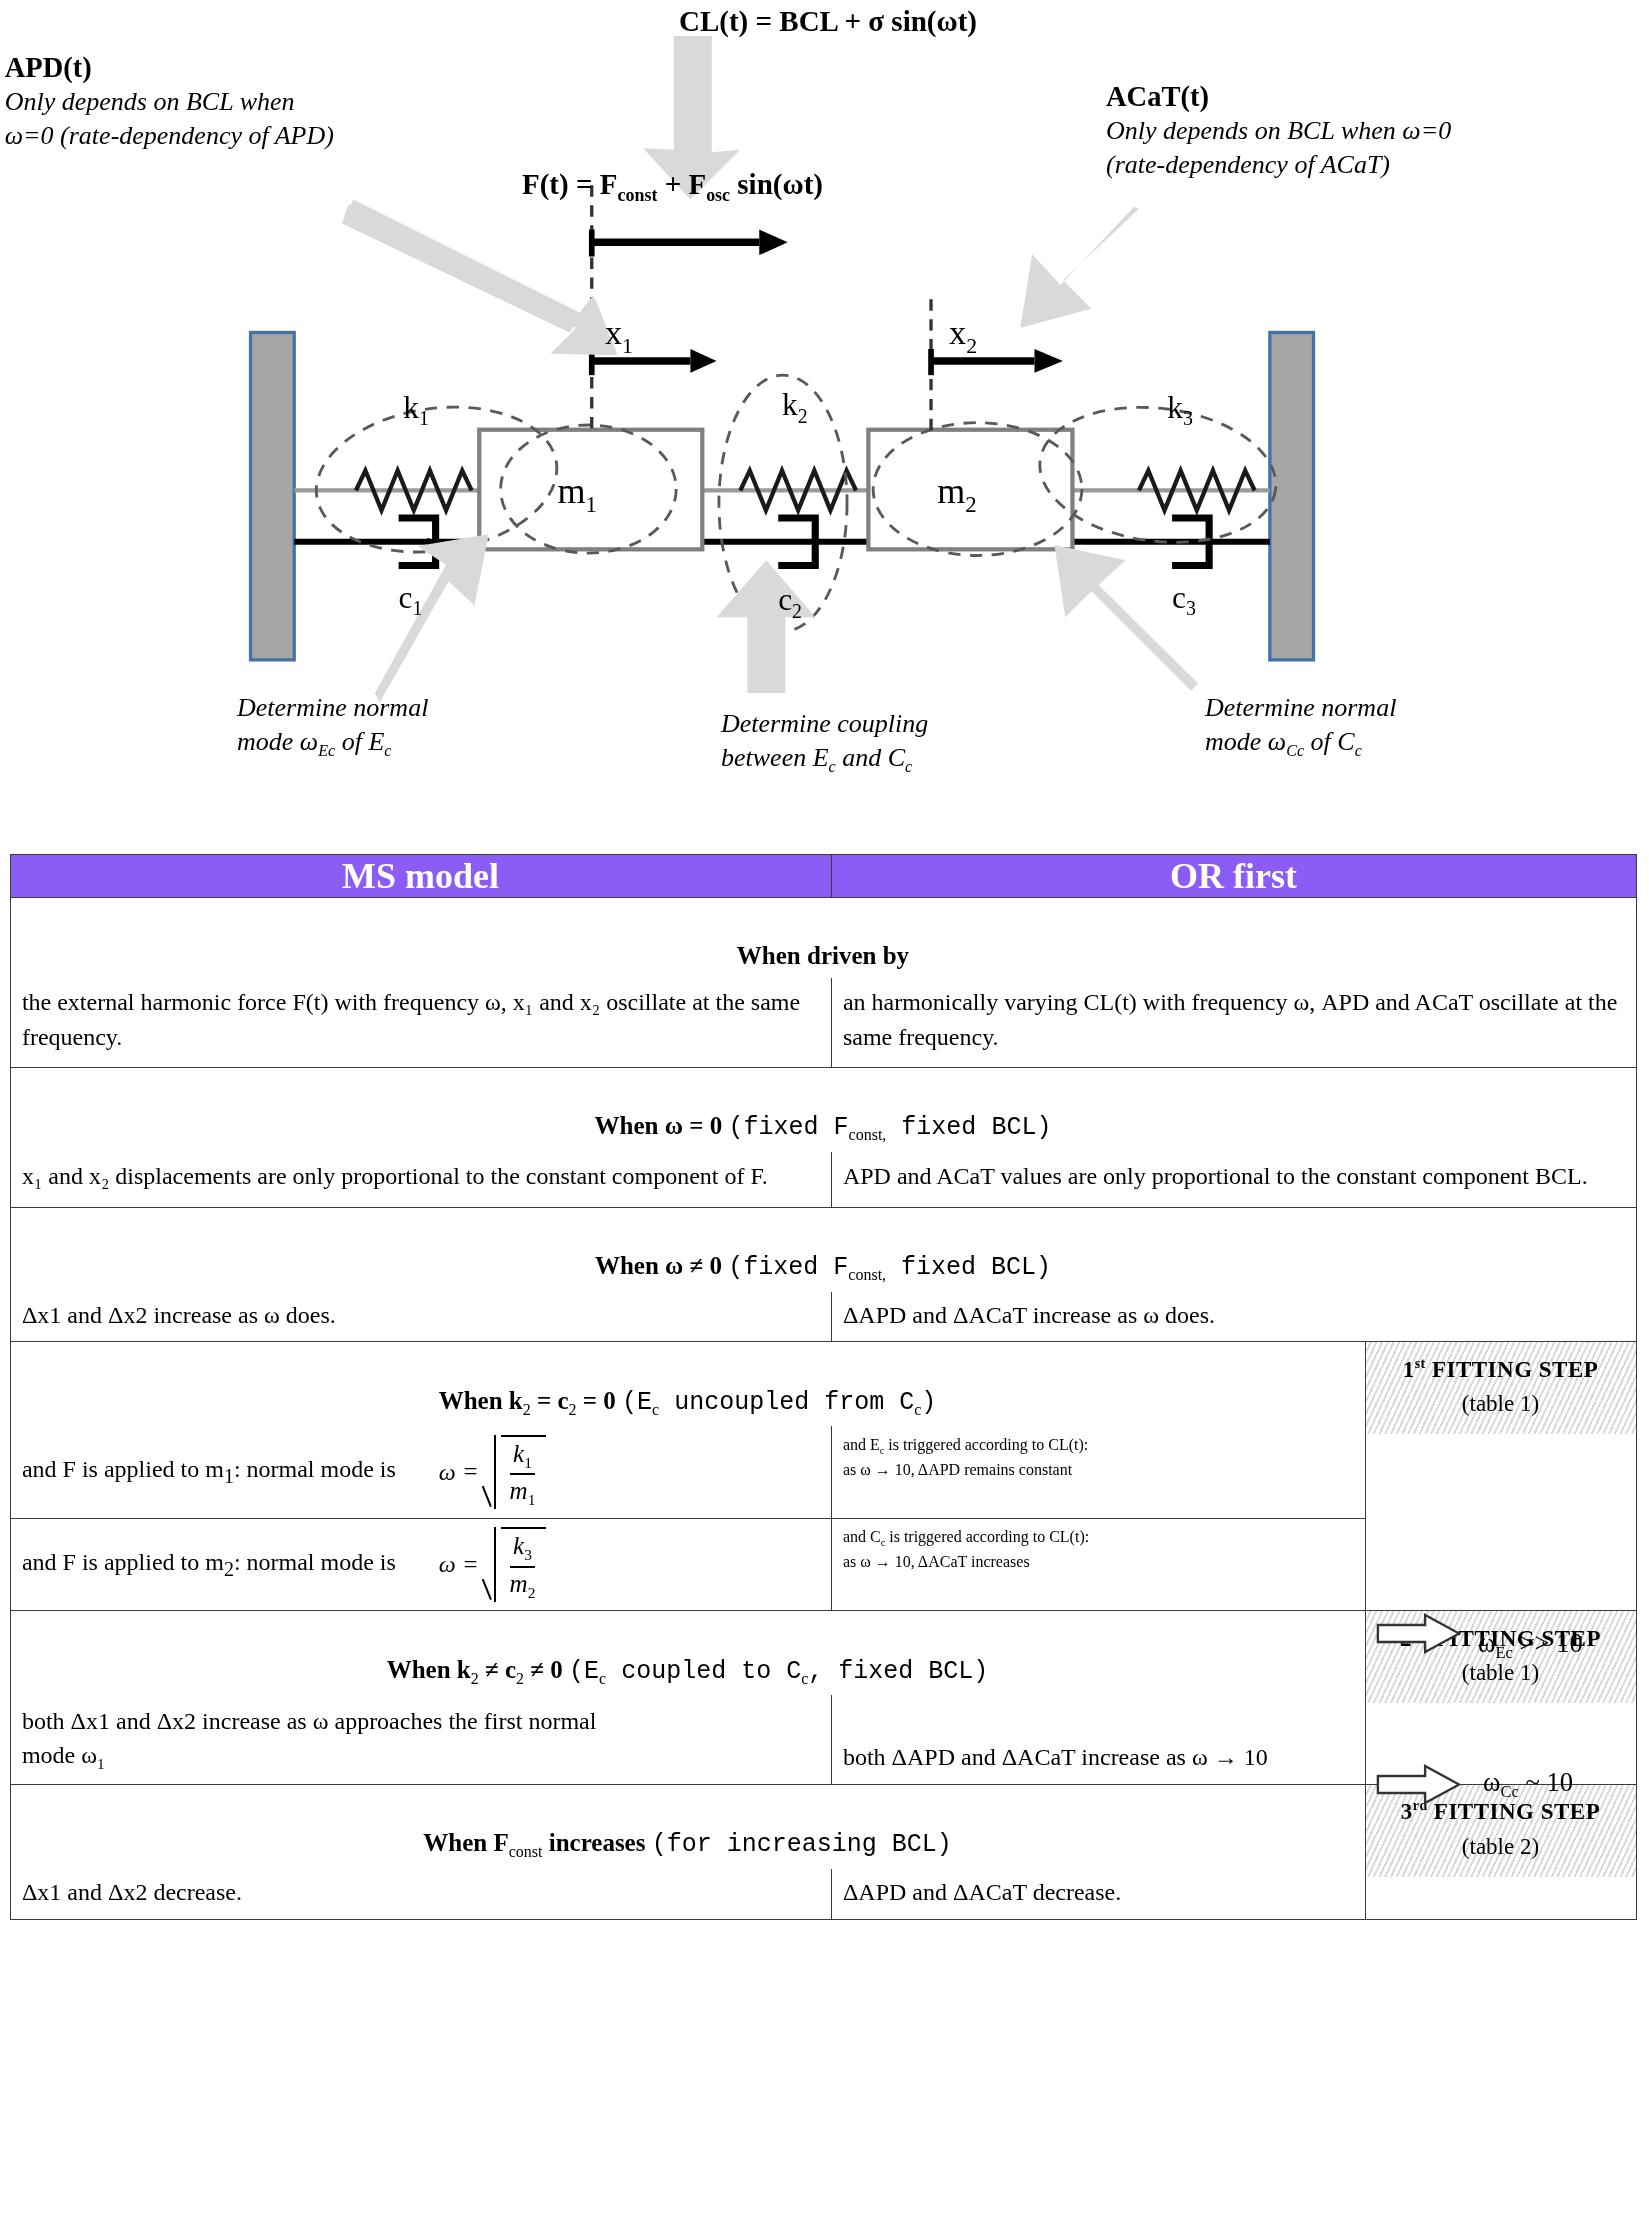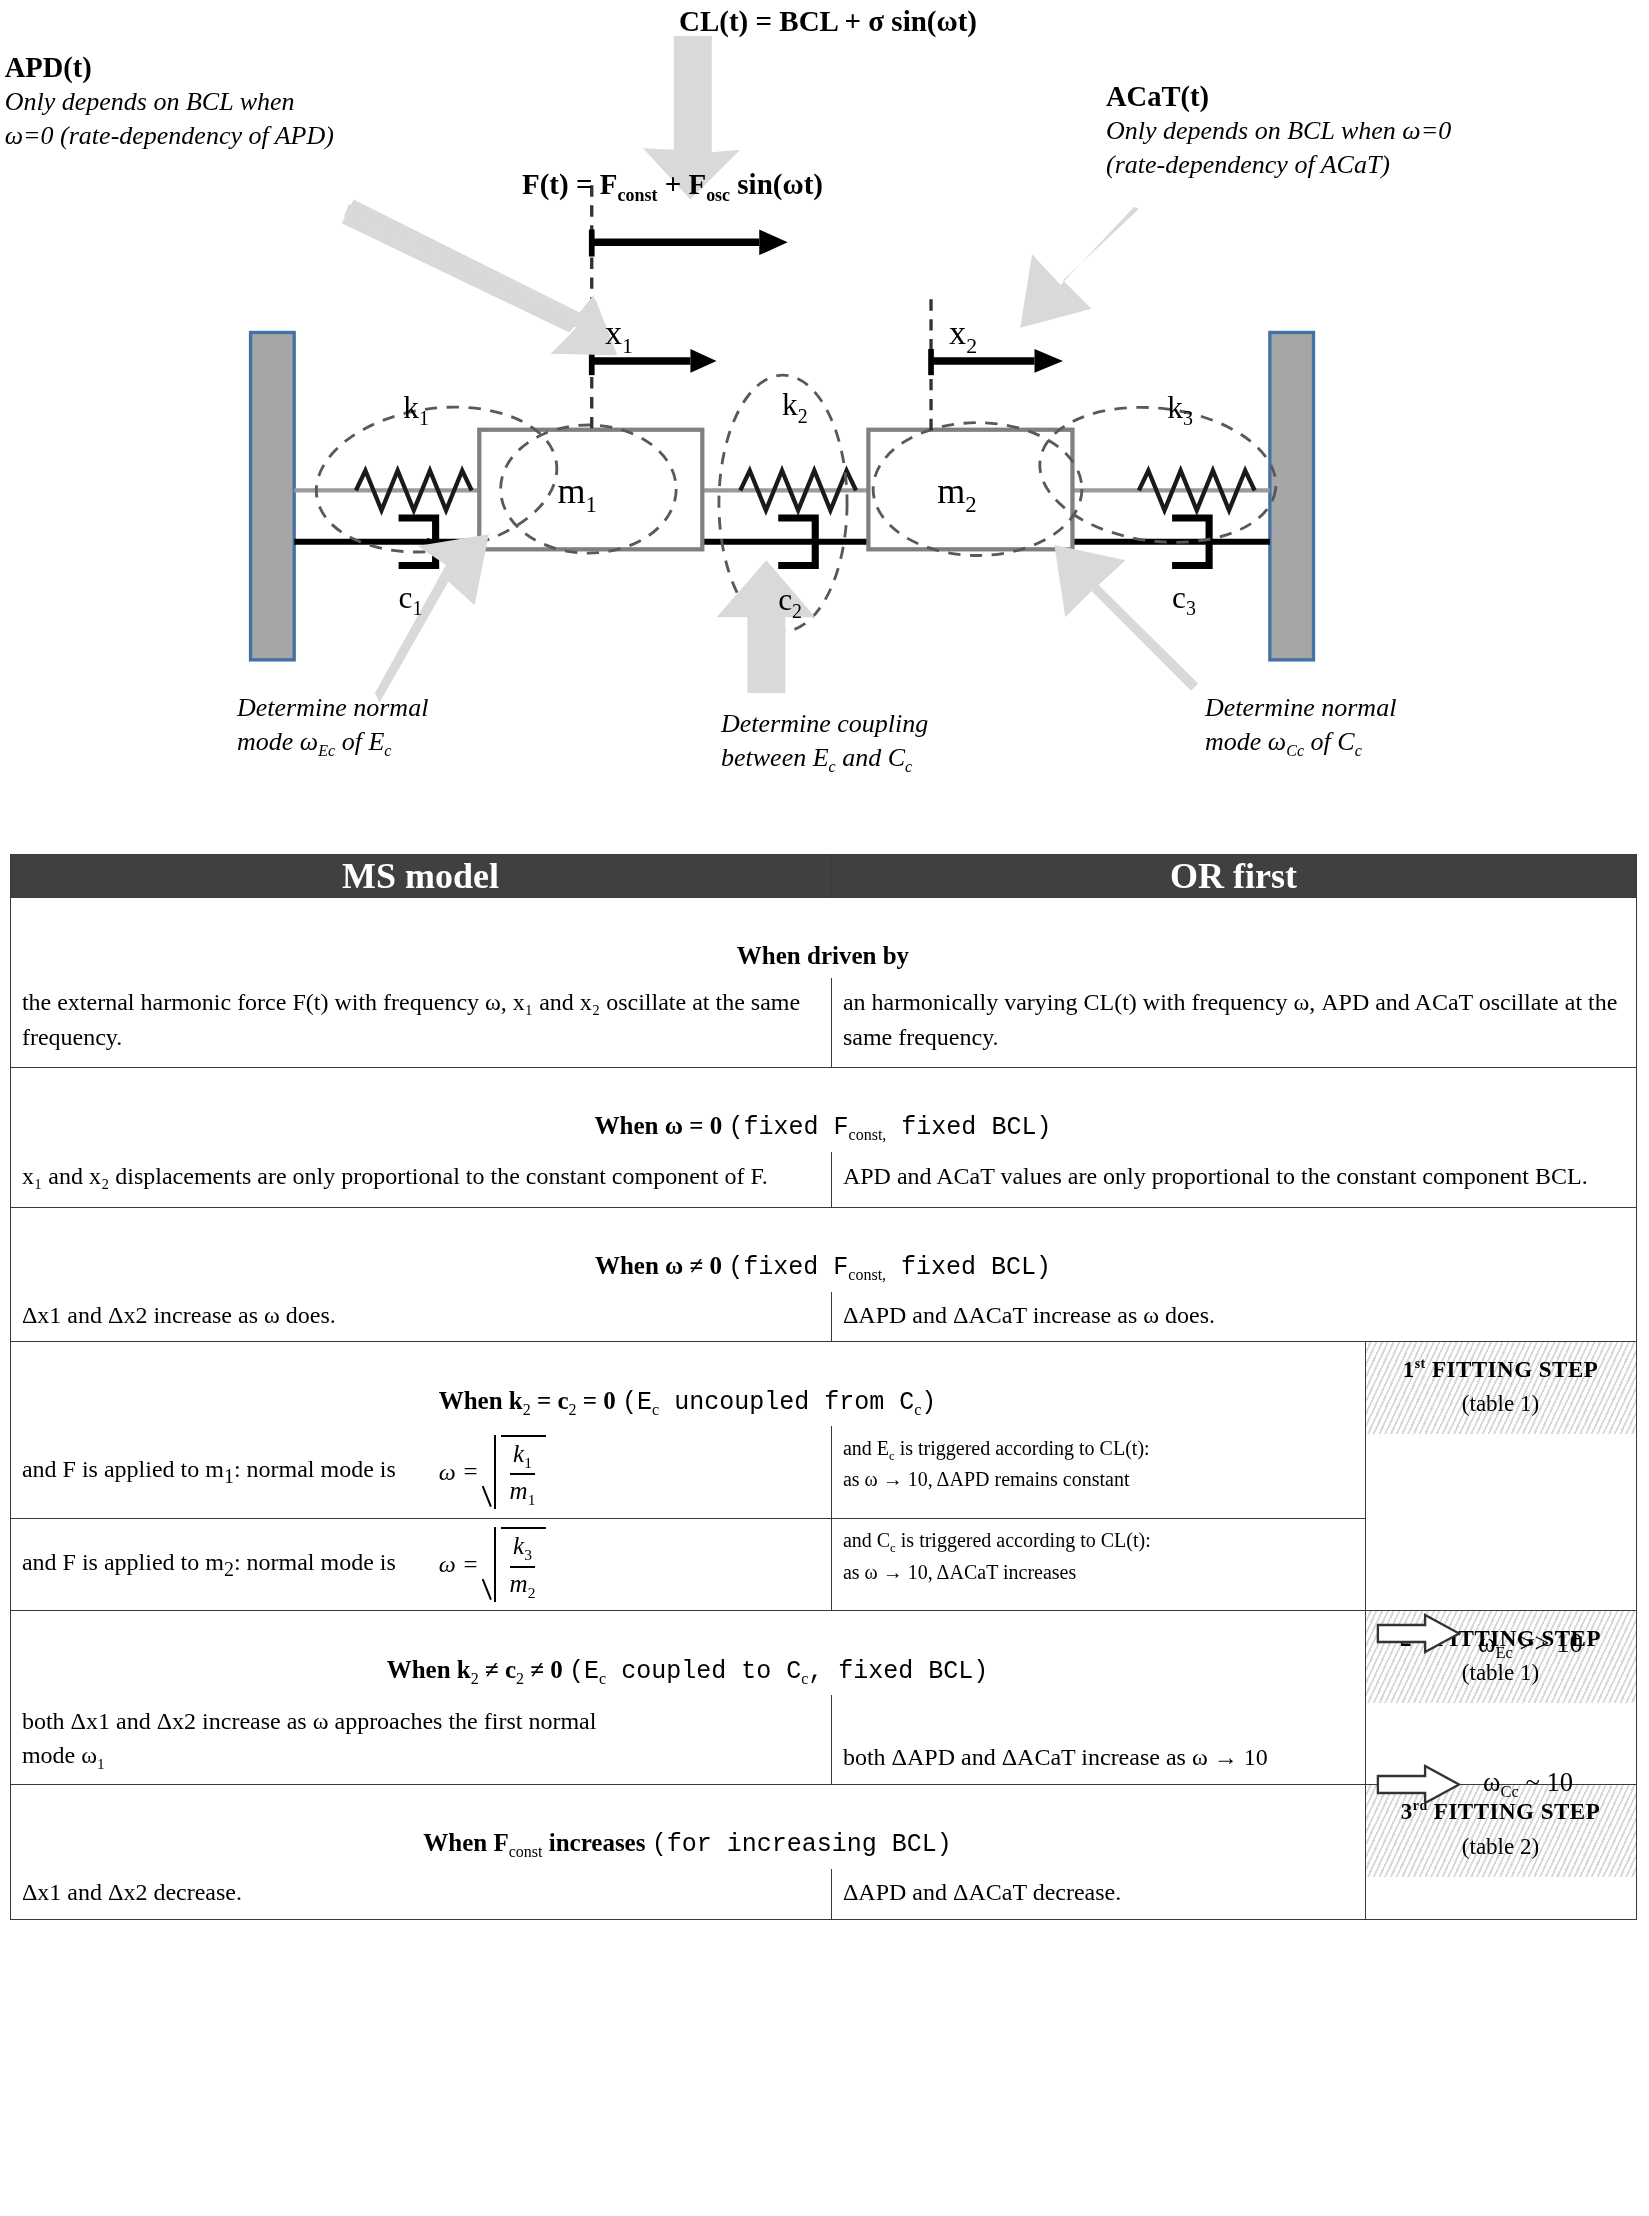--- a/index.html
+++ b/index.html
@@ -84,21 +84,21 @@
     width: 1625px;
     border-collapse: collapse;
     table-layout: fixed;
   }
   #comparison-table td, #comparison-table th {
     border: 1.9px solid #3a3a3a;
     padding: 0;
     vertical-align: top;
   }
   .hdr-row th {
-    background: #404040;
+    background: #8b5cf6;
     color: #ffffff;
     font-weight: bold;
     font-size: 36px;
     text-align: center;
     padding: 10.4px 0 14.2px 0;
     border: 1.9px solid #000000;
   }
   .section-head {
     text-align: center;
     font-weight: bold;
@@ -180,21 +180,21 @@
     border-top: 2.4px solid #000;
     margin-top: 1.9px; padding-top: 1.9px;
     font-style: italic;
   }
   .radical sub { font-size: 0.62em; font-style: normal; }
 
   .right-col-wrap {
     display: flex;
     align-items: center;
     padding: 7.6px 9.5px 7.6px 11.4px;
-    font-size: 20px;
+    font-size: 16px;
   }
   .right-col-wrap .txt { flex: 1 1 auto; line-height: 1.42; }
   .right-col-wrap .txt sub { font-size: 0.64em; }
 
   .two-line-cell { font-size: 24px; line-height: 1.42; padding: 8.5px 11.4px 9.5px 11.4px; }
   .two-line-cell sub { font-size: 0.64em; }
   .pad-small { padding: 10.4px 11.4px 12.3px 11.4px; font-size: 24px; }
 </style>
 </head>
 <body>

